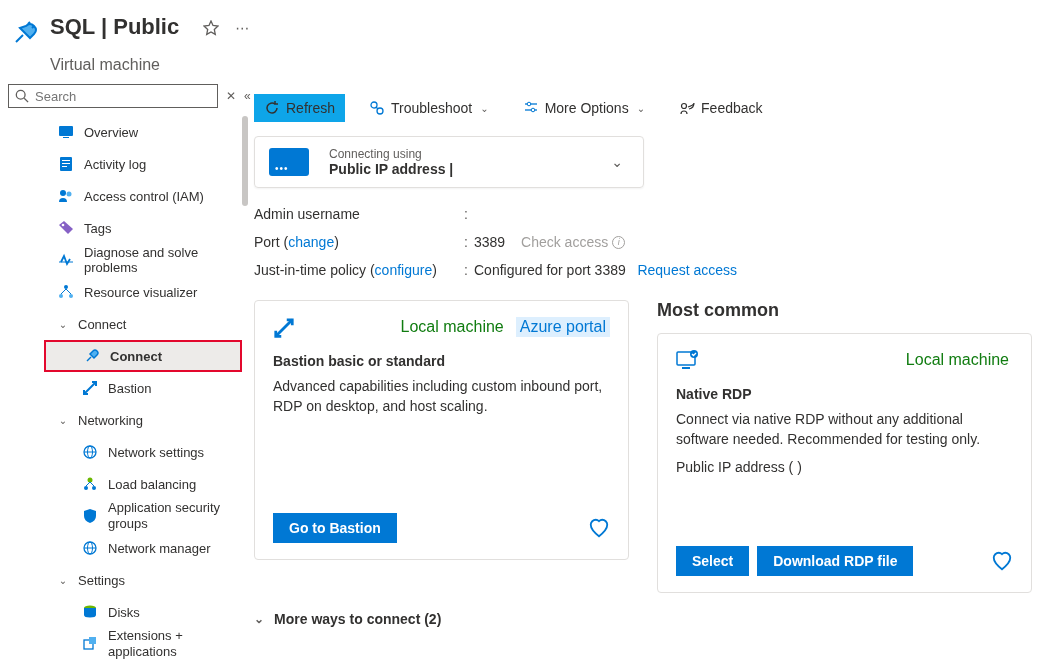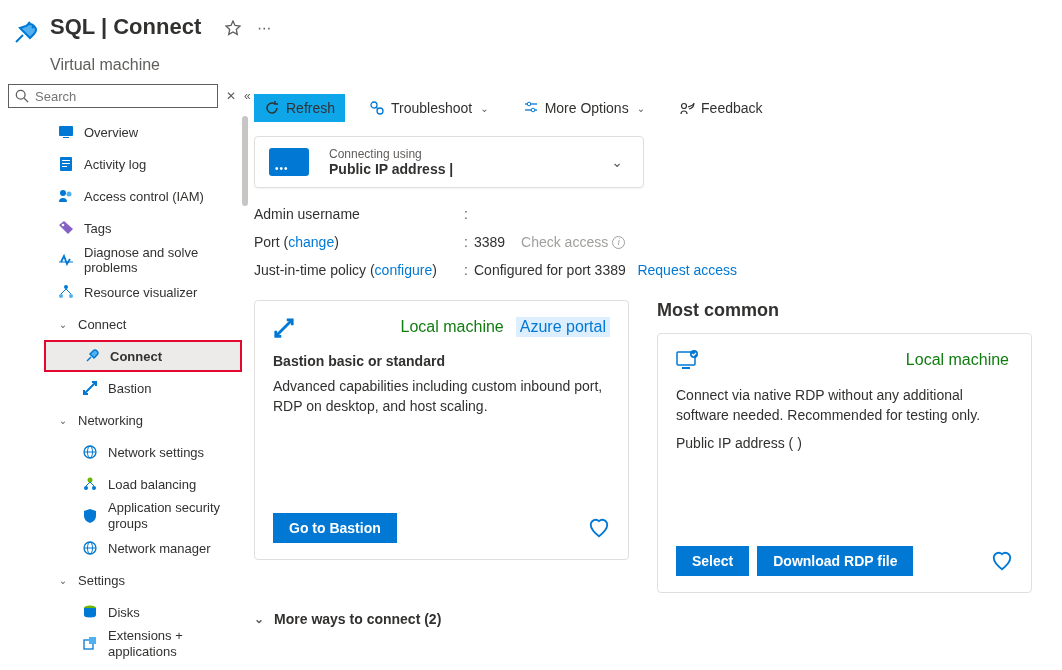--- a/index.html
+++ b/index.html
@@ -89,21 +89,21 @@
     <span class="header-icon">
       <svg viewBox="0 0 30 30" width="30" height="30">
           <g stroke="#0078d4" stroke-width="2" fill="none">
             <path d="M6 24 L13 17"></path>
             <path d="M10 10 L20 20 L24 16 Q28 12 24 8 Q20 4 16 8 Z" fill="#50b0f0"></path>
             <path d="M18 6 L20 4 M22 10 L24 8"></path>
           </g>
         </svg>
     </span>
     <div class="header-text">
-      <div class="header-title">SQL | Connect</div>
+      <div class="header-title">SQL | Public</div>
       <div class="header-subtitle">Virtual machine</div>
     </div>
     <span class="header-star">
       <svg width="16" height="16" viewBox="0 0 16 16">
           <path d="M8 1l2 4.5 5 .5-3.7 3.4 1 5L8 12l-4.3 2.4 1-5L1 6l5-.5z" fill="none" stroke="#605e5c" stroke-width="1.3"></path>
         </svg>
     </span>
     <span class="header-more">⋯</span>
   </div>
 
@@ -398,20 +398,21 @@
                       <rect x="1" y="2" width="18" height="13" rx="1" fill="none" stroke="#0078d4" stroke-width="1.5"></rect>
                       <rect x="6" y="17" width="8" height="2" fill="#0078d4"></rect>
                       <circle cx="18" cy="4" r="4" fill="#0078d4"></circle>
                       <path d="M16 4 L17.5 5.5 L20 3" stroke="#fff" stroke-width="1.3" fill="none"></path>
                     </svg>
                 </span>
                 <div class="badges">
                   <span class="badge green">Local machine</span>
                 </div>
               </div>
+              <div class="card-title">Native RDP</div>
               <div class="card-desc">Connect via native RDP without any additional software needed. Recommended for testing only.</div>
               <div class="card-extra">Public IP address (                           )</div>
               <div class="card-footer">
                 <button class="btn">Select</button>
                 <button class="btn">Download RDP file</button>
                 <span class="heart">
                   <svg width="22" height="22" viewBox="0 0 24 24">
                       <path d="M12 21 C12 21 3 14 3 8.5 C3 5.5 5.5 3 8.5 3 C10.4 3 12 4.5 12 4.5 C12 4.5 13.6 3 15.5 3 C18.5 3 21 5.5 21 8.5 C21 14 12 21 12 21 Z" fill="none" stroke="#0078d4" stroke-width="2"></path>
                     </svg>
                 </span>

